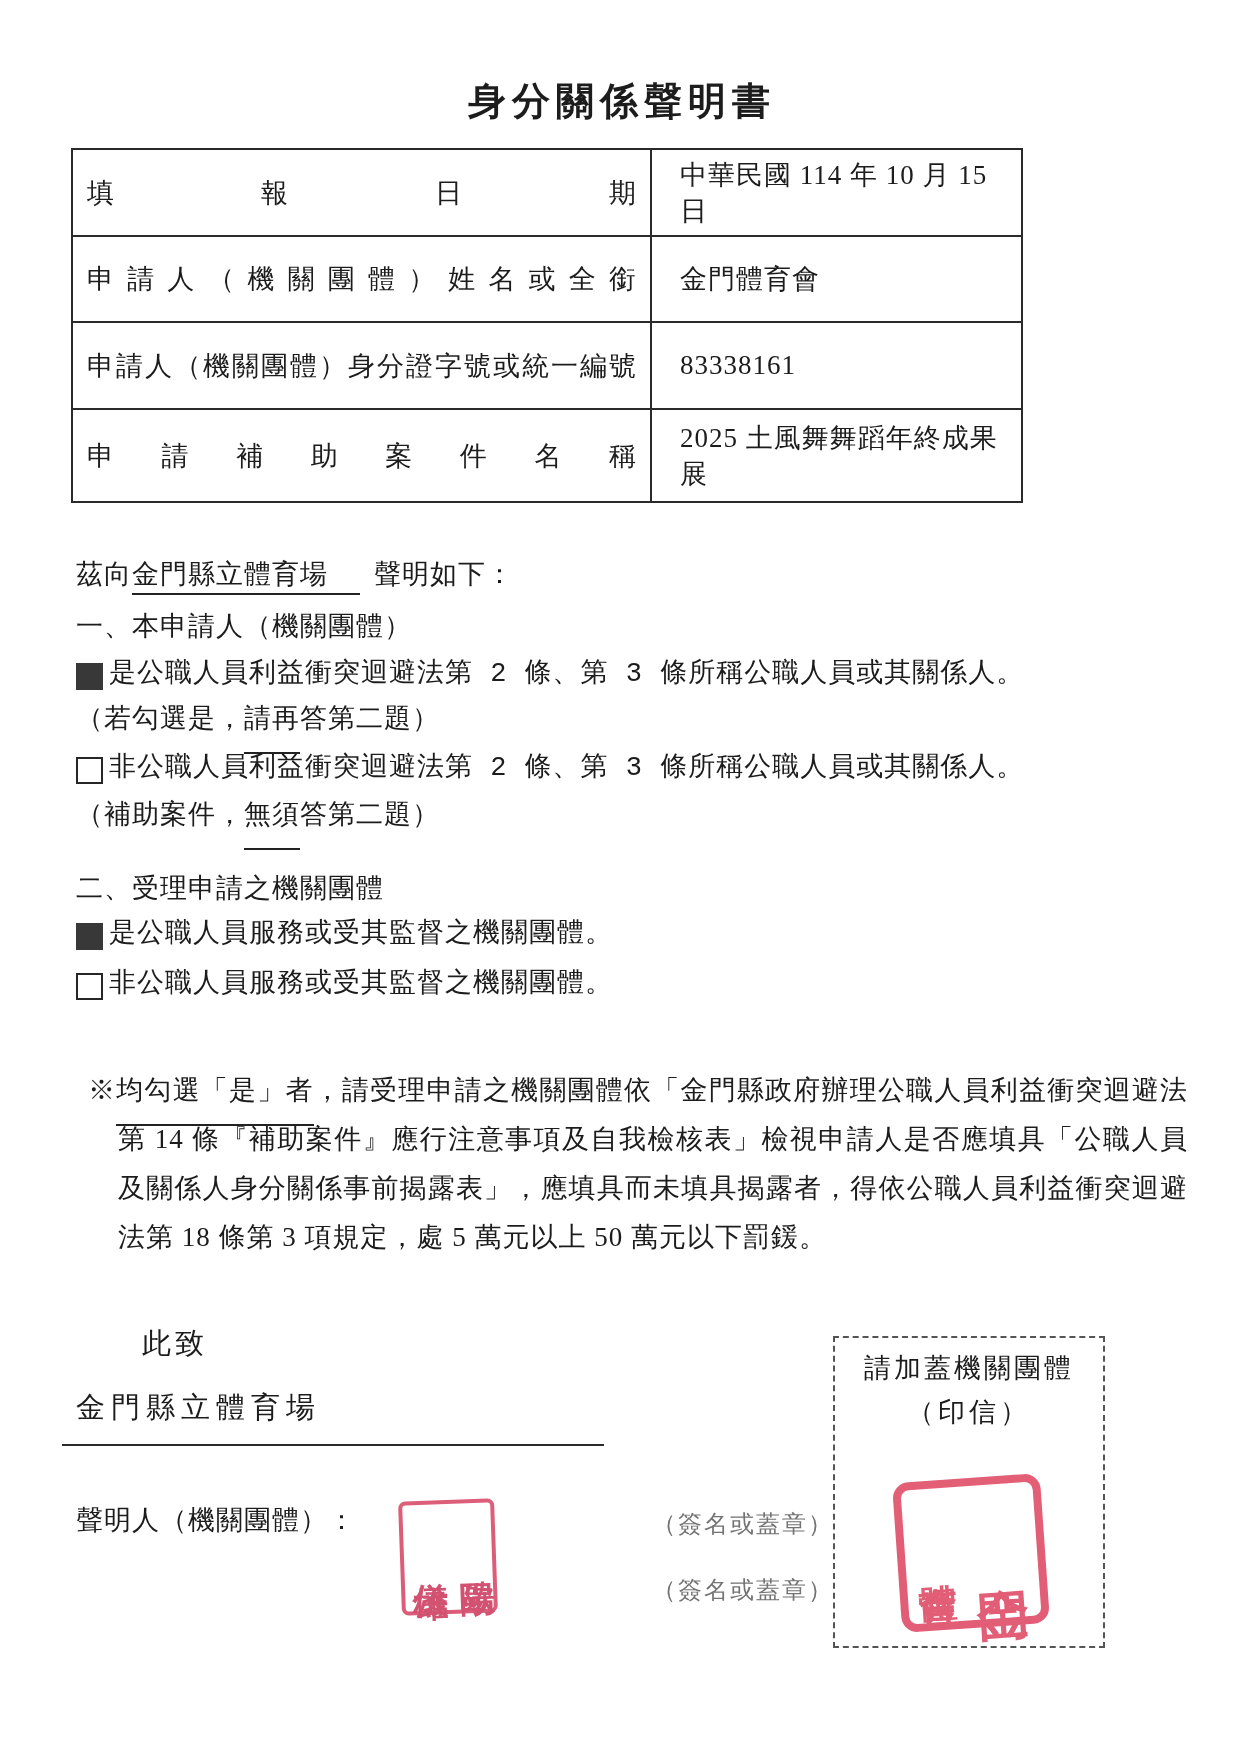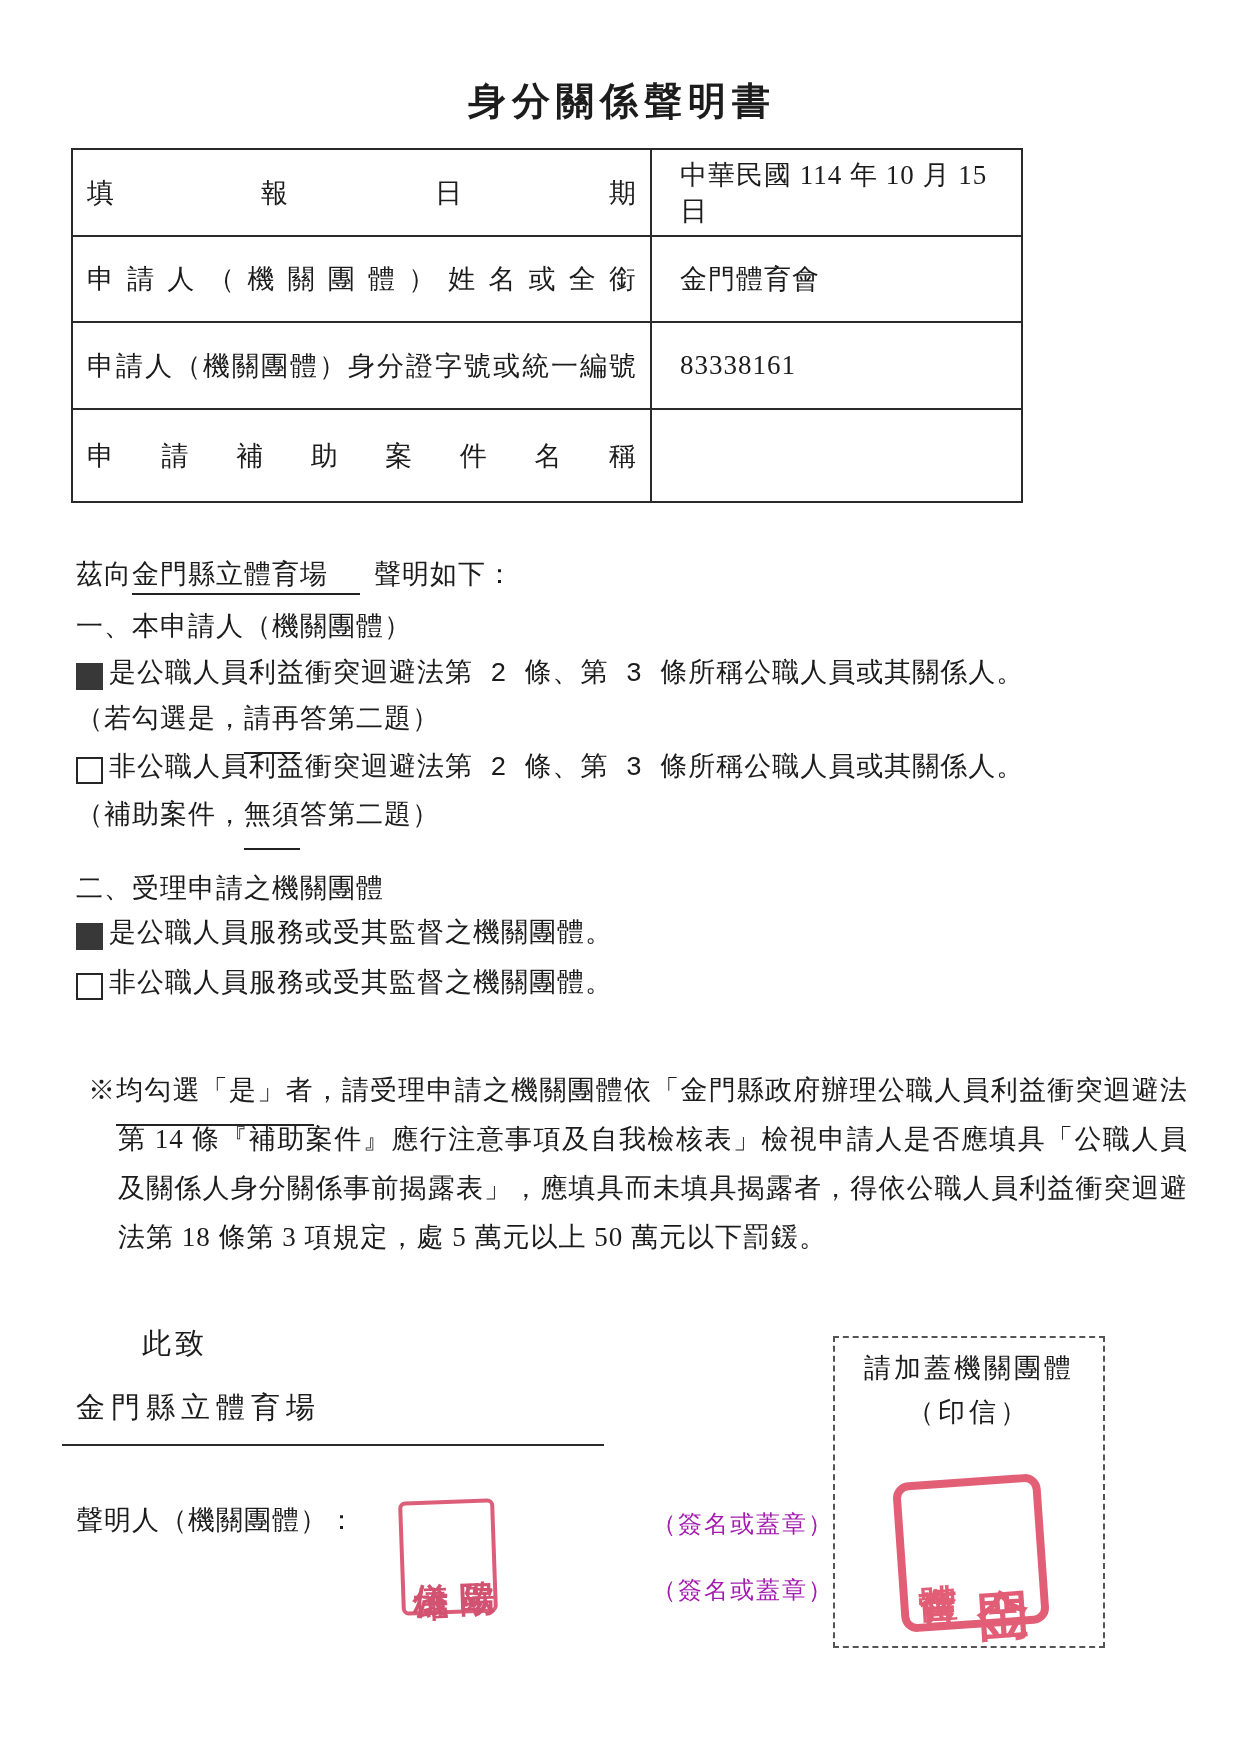--- a/index.html
+++ b/index.html
@@ -38,21 +38,21 @@
     text-align:justify;padding-left:30px;text-indent:-30px;margin:12px;
   }
   
   .salute{position:absolute;left:142px;top:1324px;font-size:29px;letter-spacing:4px;}
   .recipient-line{
     position:absolute;left:62px;top:1388px;width:528px;
     border-bottom:2px solid #2b2b2b;padding:0 0 16px 14px;
     font-size:29px;letter-spacing:6px;
   }
   .sig-label{position:absolute;left:76px;font-size:27px;letter-spacing:1px;}
-  .sig-note{position:absolute;left:652px;font-size:24px;letter-spacing:2px;color:#a21caf;}
+  .sig-note{position:absolute;left:652px;font-size:24px;letter-spacing:2px;color:#737373;}
   
   .personal-stamp{
     position:absolute;left:400px;top:1500px;width:96px;height:114px;
     border:4px solid #d9506e;border-radius:7px;transform:rotate(-2deg);
     display:flex;flex-direction:row-reverse;justify-content:space-around;align-items:center;
     color:#cf4465;font-weight:bold;box-sizing:border-box;opacity:.92;
   }
   .personal-stamp .stamp-col{writing-mode:vertical-rl;text-orientation:upright;font-size:35px;letter-spacing:2px;}
   .stamp-box{
     position:absolute;left:833px;top:1336px;width:272px;height:312px;
@@ -142,20 +142,21 @@
             <span>申</span>
             <span>請</span>
             <span>補</span>
             <span>助</span>
             <span>案</span>
             <span>件</span>
             <span>名</span>
             <span>稱</span>
           </span>
       </div>
+      <div class="td value">2025 土風舞舞蹈年終成果展</div>
     </div>
   </div>
 
   <div class="line" style="top:608px;">一、本申請人（機關團體）</div>
 
   <div class="line" style="top:556px;">
     <span>茲向</span><span class="u-wide">金門縣立體育場</span><span style="margin-left:14px;">聲明如下：</span>
   </div>
 
   <div class="line opt" style="top:654px;">

